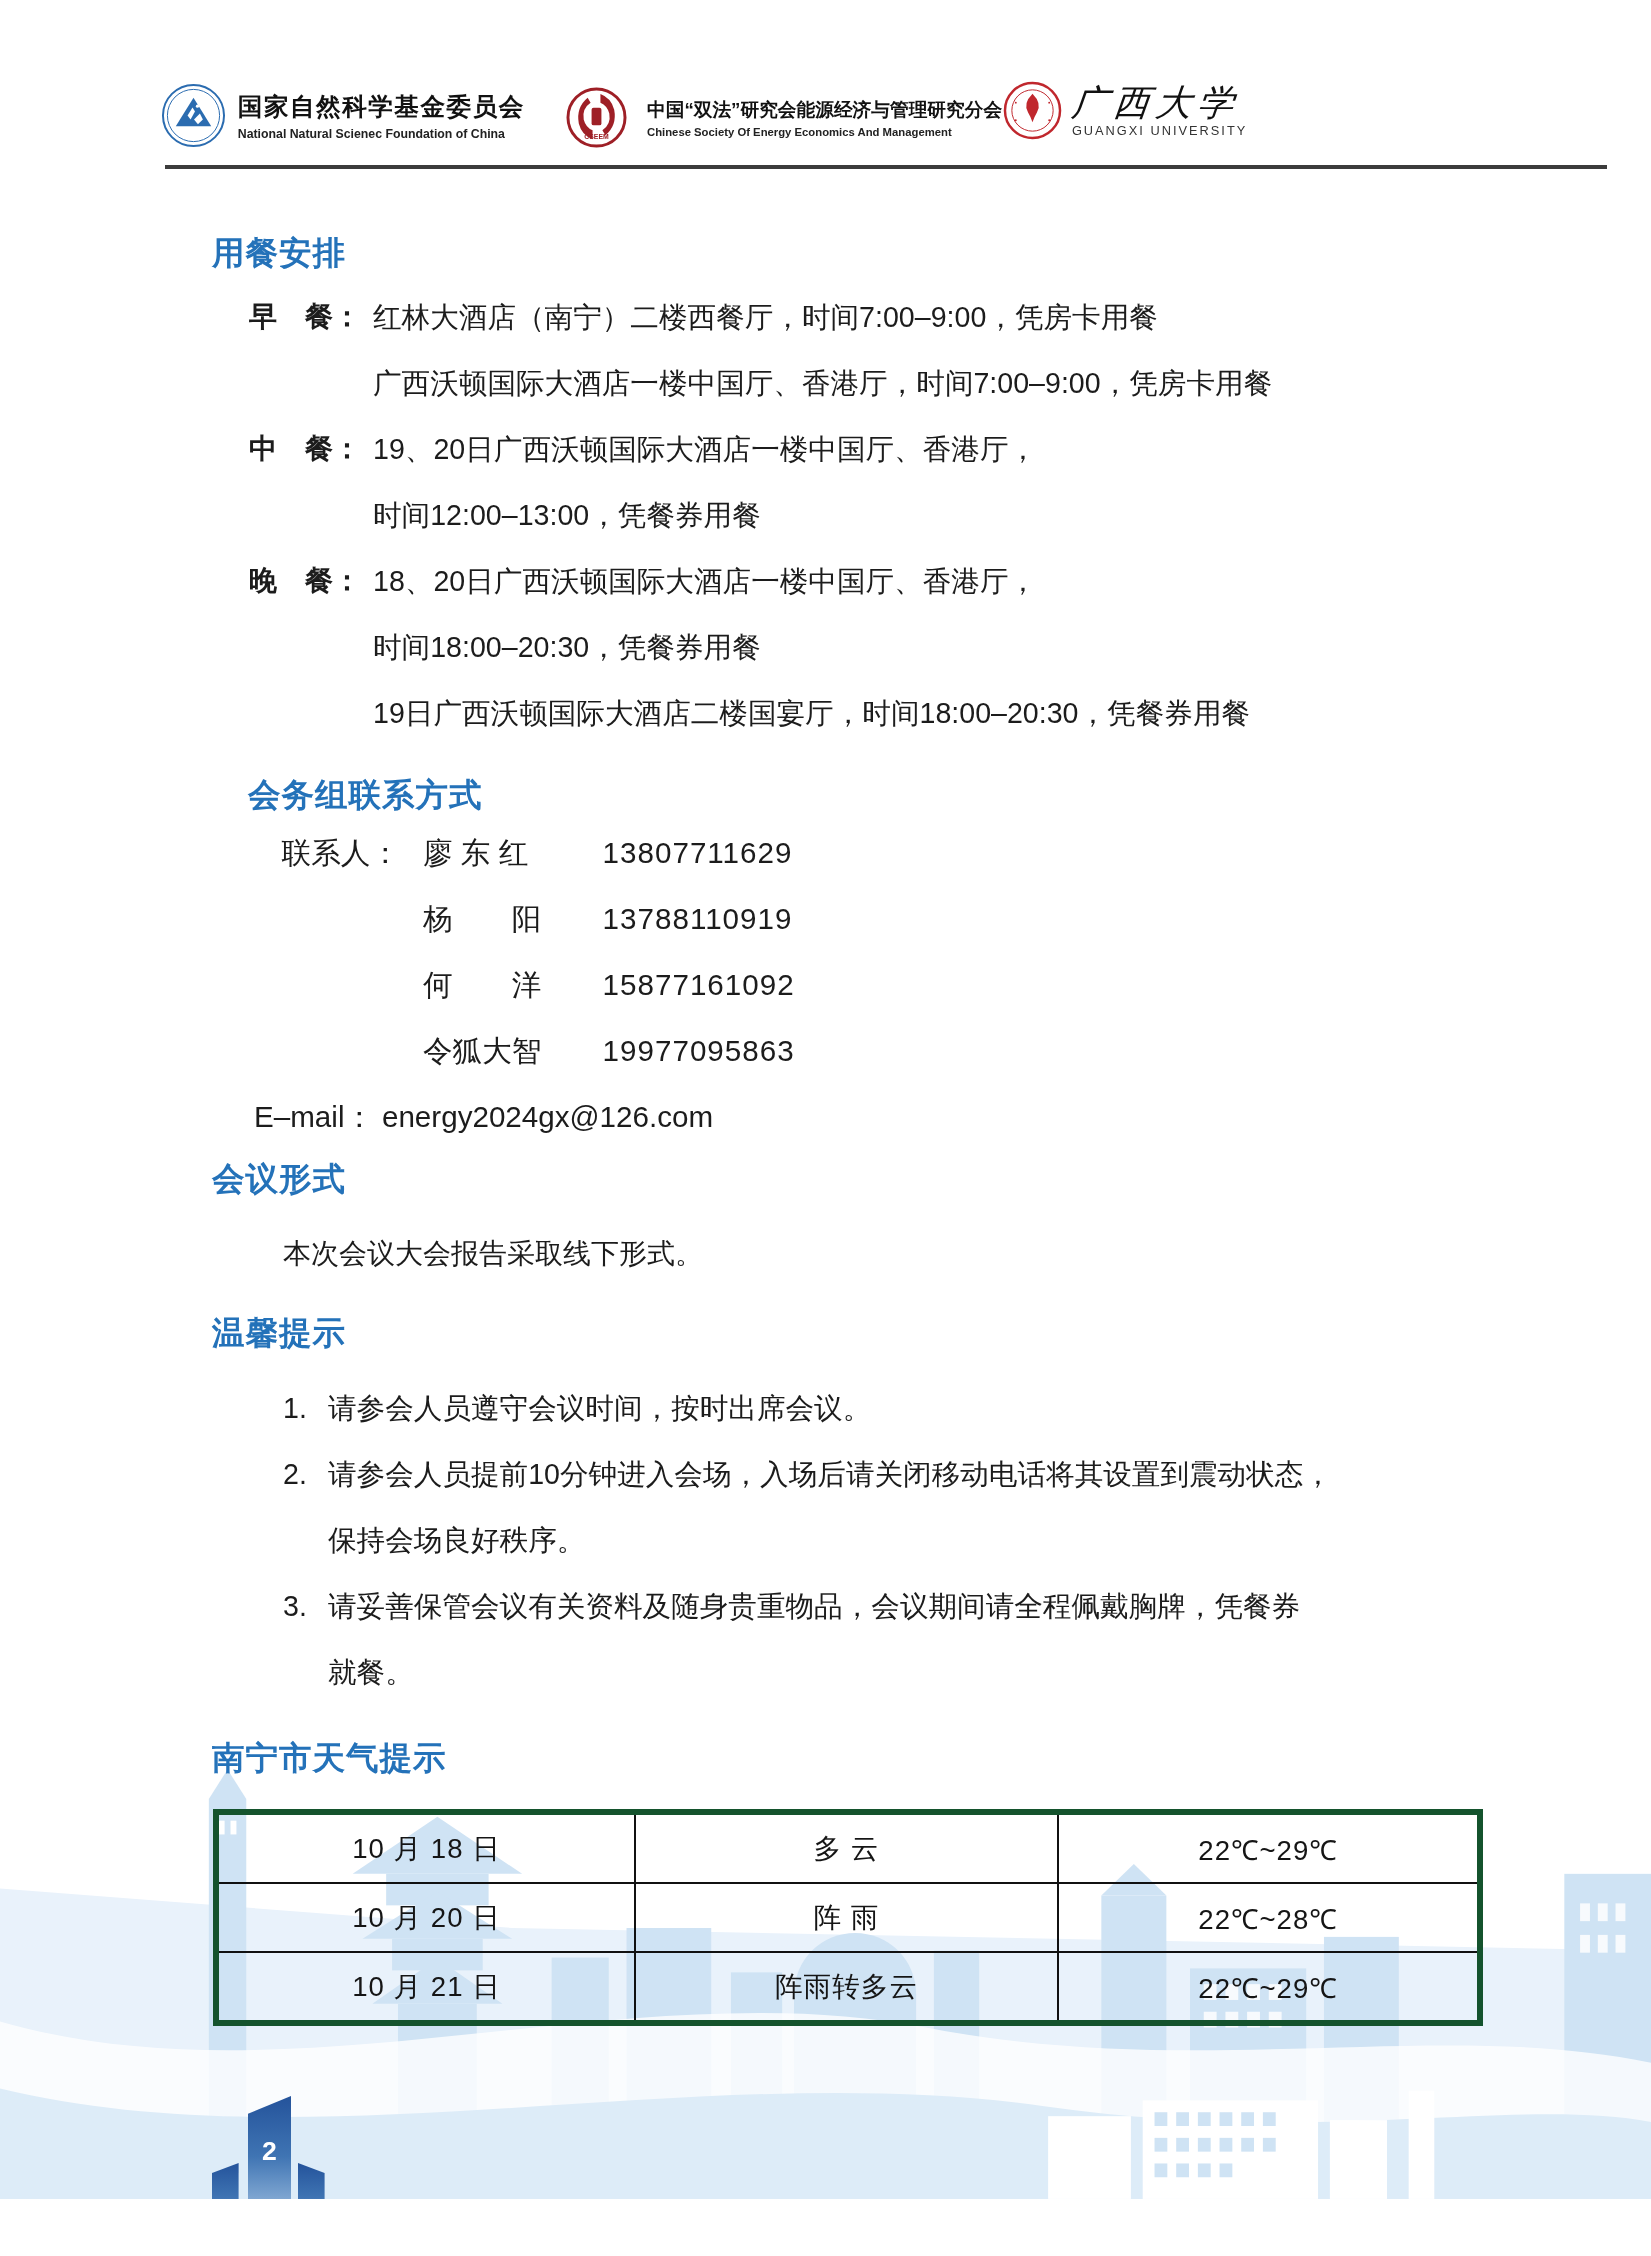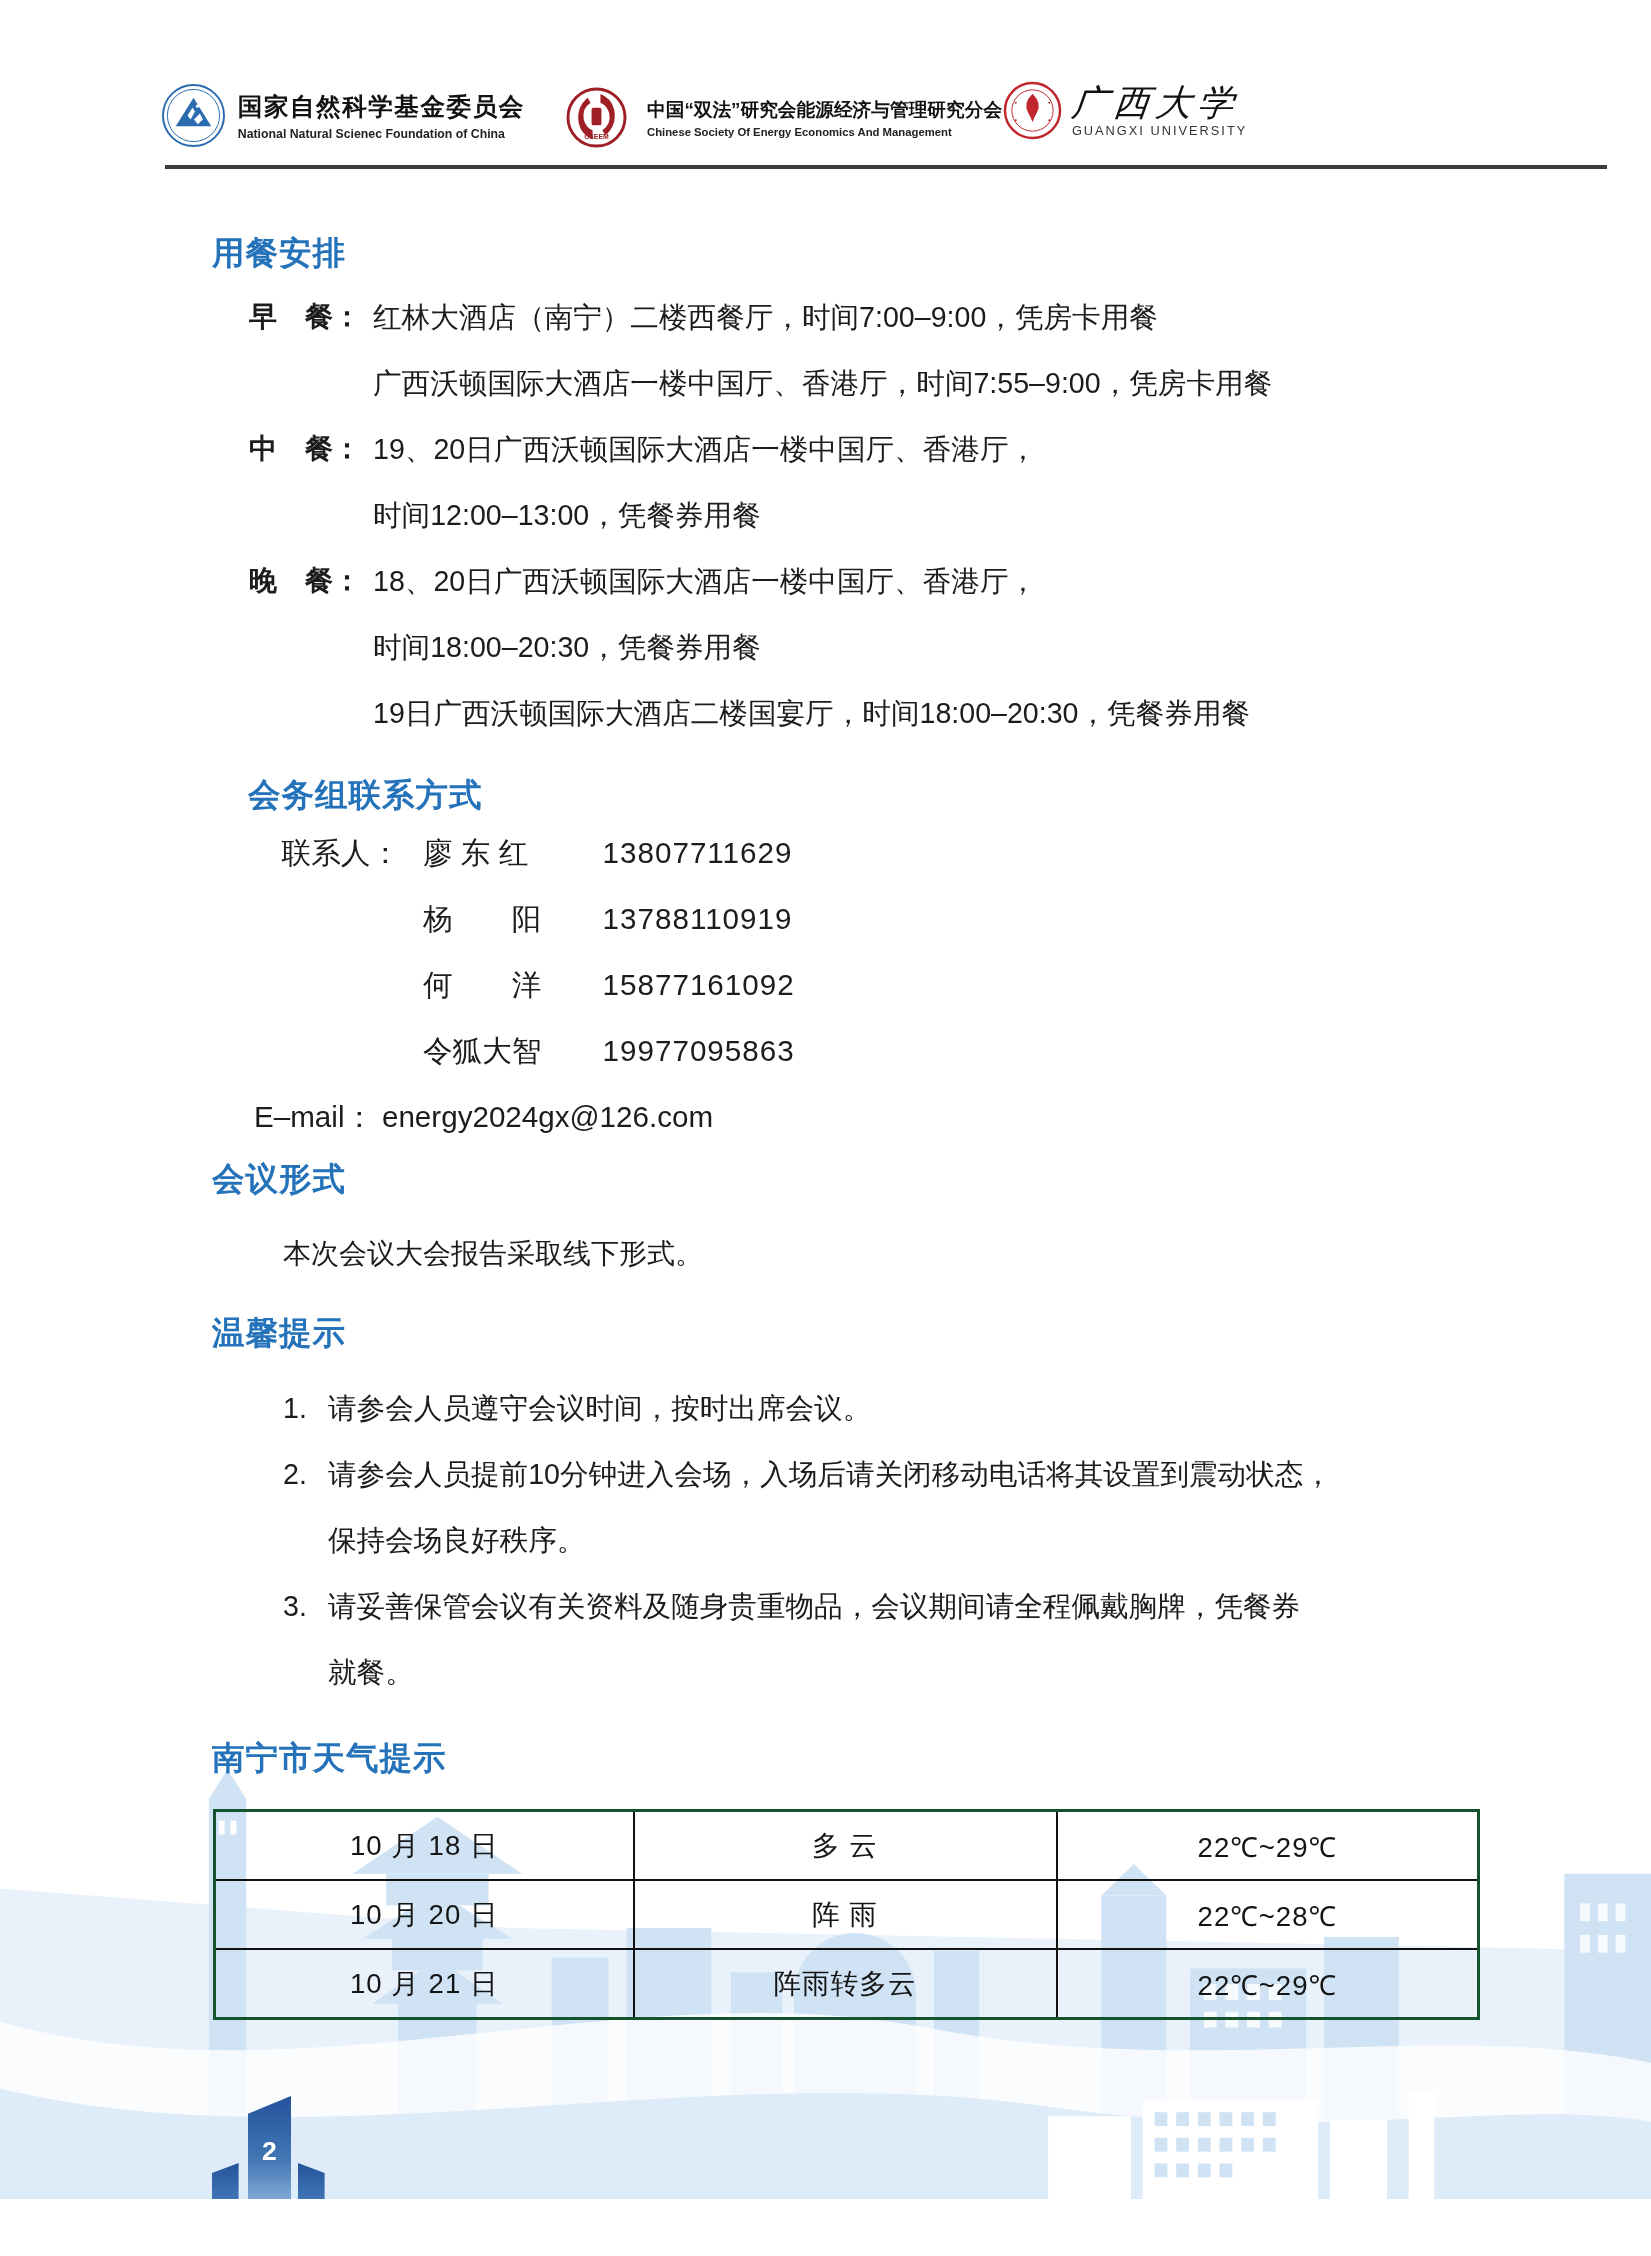--- a/index.html
+++ b/index.html
@@ -39,21 +39,21 @@
   .format-body{position:absolute;left:283px;top:1221px;font-size:28px;line-height:66px;}
   .tips-list{position:absolute;left:283px;top:1375px;}
   .tip{display:flex;}
   .tip-num{width:45px;flex:none;font-size:28.6px;line-height:66px;}
   .tip .mline{white-space:nowrap;}
   
   .weather-table{position:absolute;left:213px;top:1809px;width:1263px;border-collapse:collapse;
                  table-layout:fixed;font-size:27.6px;color:#151515;}
   .weather-table td{border:2px solid #111111;height:65px;text-align:center;vertical-align:middle;
                     background:transparent;letter-spacing:1px;}
-  .weather-table{border:3px solid #14532d;}
+  .weather-table{border:6px solid #14532d;}
   
   .bar{position:absolute;background:linear-gradient(180deg,#24539b 0%,#3f74b3 38%,#8fb3d9 72%,rgba(207,224,240,0) 100%);}
   .bar-mid{left:248px;top:2096px;width:43px;height:158px;clip-path:polygon(0 17.7px,100% 0,100% 100%,0 100%);}
   .bar-left{left:212px;top:2163px;width:26.6px;height:91px;clip-path:polygon(0 9.9px,100% 0,100% 100%,0 100%);}
   .bar-right{left:298px;top:2163px;width:26.6px;height:91px;clip-path:polygon(0 0,100% 9.9px,100% 100%,0 100%);}
   .page-num{position:absolute;left:248px;top:2136px;width:43px;text-align:center;color:#ffffff;
             font-size:26.6px;font-weight:bold;z-index:3;}
   .deco{position:absolute;left:0;bottom:0;z-index:0;}
   .content-layer{position:absolute;inset:0;z-index:1;}
 </style>
@@ -180,21 +180,21 @@
     </div>
 
     <div class="header-divider"></div>
 
     <h2 class="sec-heading" style="top:234px;">用餐安排</h2>
     <div class="meals-list">
       <div class="meal-group">
         <div class="meal-label">早　餐：</div>
         <div class="meal-lines">
           <div class="mline">红林大酒店（南宁）二楼西餐厅，时间7:00–9:00，凭房卡用餐</div>
-          <div class="mline">广西沃顿国际大酒店一楼中国厅、香港厅，时间7:55–9:00，凭房卡用餐</div>
+          <div class="mline">广西沃顿国际大酒店一楼中国厅、香港厅，时间7:00–9:00，凭房卡用餐</div>
         </div>
       </div>
       <div class="meal-group">
         <div class="meal-label">中　餐：</div>
         <div class="meal-lines">
           <div class="mline">19、20日广西沃顿国际大酒店一楼中国厅、香港厅，</div>
           <div class="mline">时间12:00–13:00，凭餐券用餐</div>
         </div>
       </div>
       <div class="meal-group">

